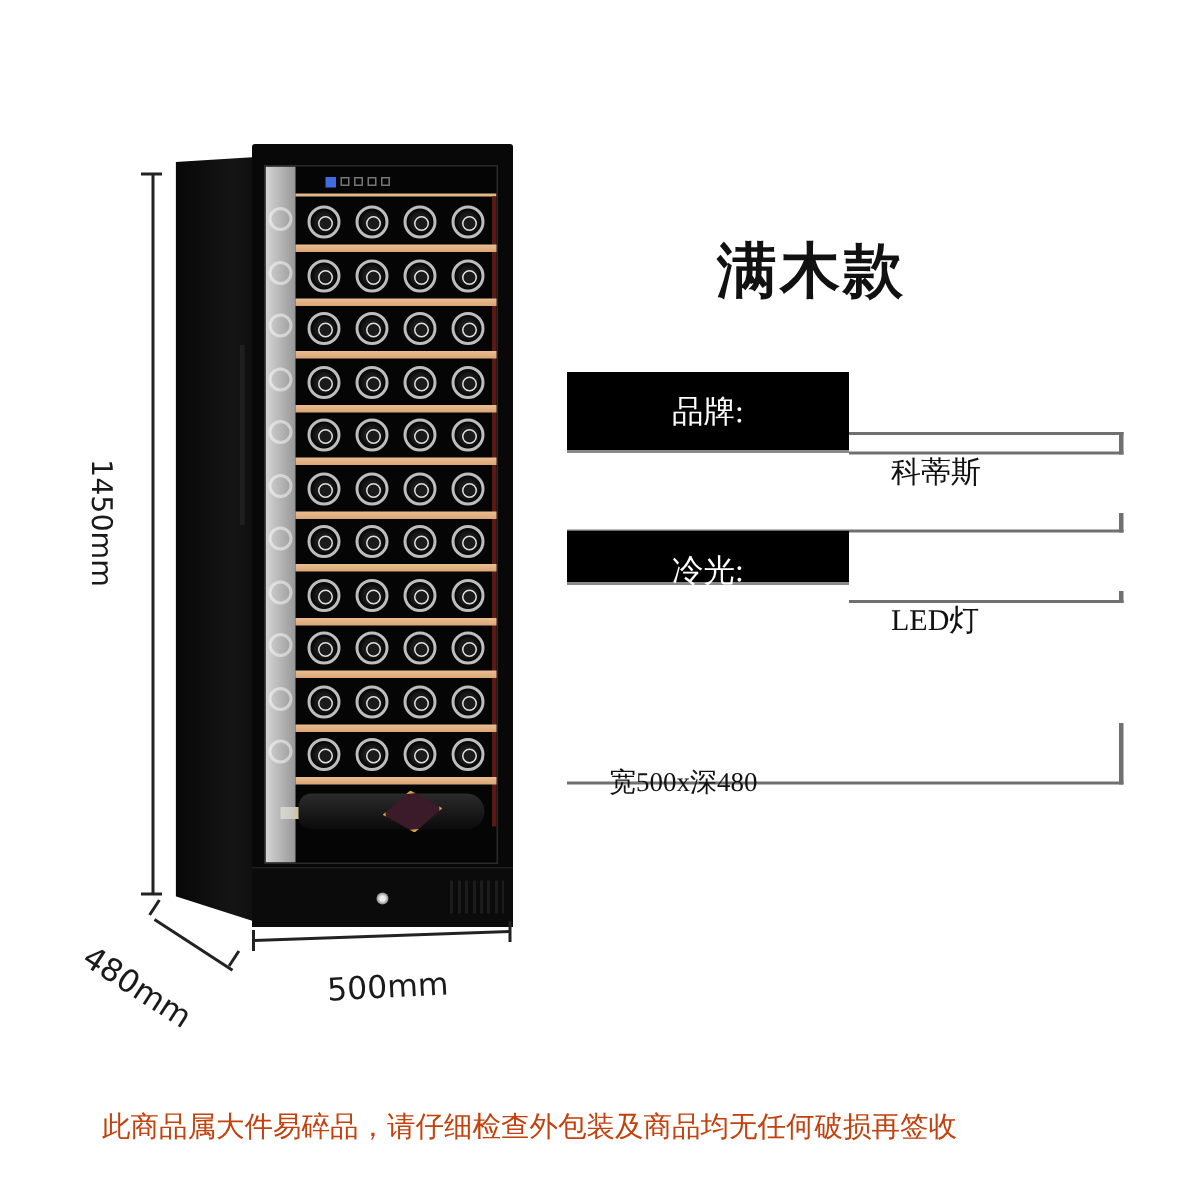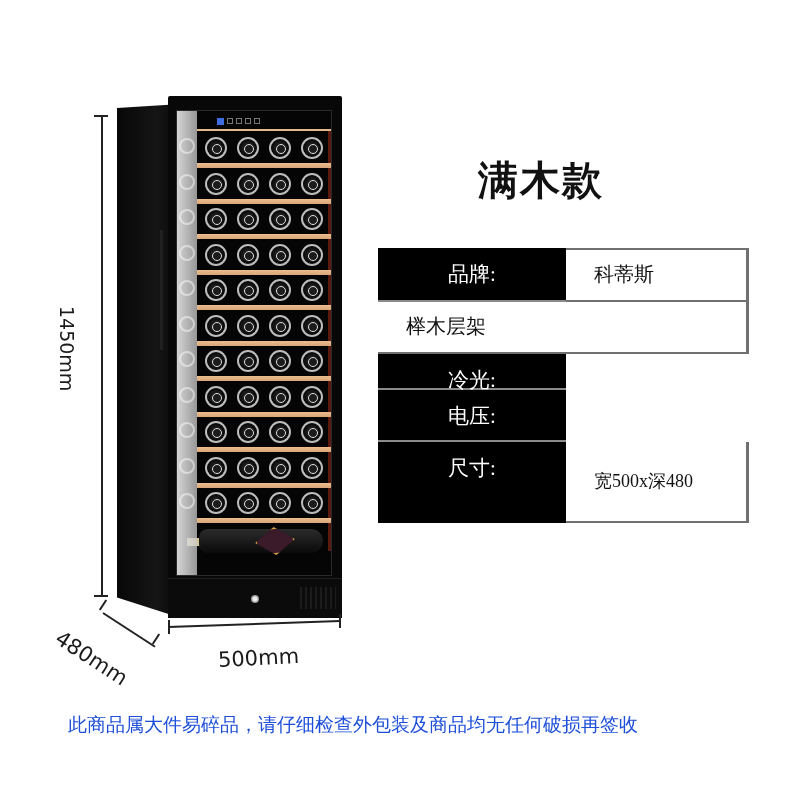--- a/index.html
+++ b/index.html
@@ -44,28 +44,28 @@
   .dim-h { position: absolute; left: 218px; top: 646px; font-size: 21px; color: #1a1a1a; transform: rotate(-3deg); white-space: nowrap; }
   .dim-d { position: absolute; left: 64px; top: 626px; font-size: 21px; color: #1a1a1a; transform: rotate(33deg); transform-origin: left top; white-space: nowrap; }
 
   
   .title { position: absolute; left: 478px; top: 153px; font-size: 40px; font-weight: bold; color: #111; letter-spacing: 2px; text-align: center; }
 
   
   .spec { position: absolute; left: 378px; top: 248px; width: 371px; border-collapse: collapse; }
   .spec-row { display: flex; width: 371px; font-family: Liberation Serif, serif; }
   .spec-key { width: 188px; background: #000; color: #fff; font-size: 21px; display: flex; justify-content: center; padding-top: 12px; border-bottom: 2px solid #8a8a8a; }
-  .spec-val { flex: 1; background: #fff; color: #111; font-size: 20px; padding-left: 28px; padding-top: 11px; border-right: 3px solid #707070; border-bottom: 2px solid #707070; }
+  .spec-val { flex: 1; background: #fff; color: #111; font-size: 20px; padding-left: 28px; padding-top: 11px; border-right: 3px solid #707070; border-bottom: 2px solid #707070; margin-top: 40px; }
   .spec-row:first-child .spec-val { border-top: 2px solid #707070; }
   .spec-row:last-child .spec-key { border-bottom: none; }
   .spec-val .sub { display: block; font-size: 16px; margin-left: -22px; margin-top: 4px; }
   .spec-val.small { font-size: 18px; line-height: 22px; padding-top: 28px; }
 
   
-  .footer { position: absolute; left: 68px; top: 712px; font-size: 19px; color: #1d4ed8; white-space: nowrap; }
+  .footer { position: absolute; left: 68px; top: 738px; font-size: 19px; color: #c2410c; white-space: nowrap; }
 </style>
 </head>
 <body>
 
 <div class="fridge">
   <div class="cab-side"></div>
   <div class="cab-front"></div>
   <div class="handle"></div>
   <div class="glass">
     <div class="display">
@@ -198,25 +198,24 @@
 <div class="spec">
   <div class="spec-row" style="height:54px">
     <div class="spec-key">品牌:</div>
     <div class="spec-val">科蒂斯</div>
   </div>
   <div class="spec-row" style="height:52px">
     <div class="spec-val">榉木层架</div>
   </div>
   <div class="spec-row" style="height:36px">
     <div class="spec-key">冷光:</div>
+    <div class="spec-val" style="padding-top:6px">LED灯</div>
   </div>
   <div class="spec-row" style="height:52px">
-    <div class="spec-key">电压:</div>
   </div>
   <div class="spec-row" style="height:81px">
-    <div class="spec-key">尺寸:</div>
     <div class="spec-val small">
       <div>宽500x深480</div>
     </div>
   </div>
 </div>
 
 <div class="footer">此商品属大件易碎品，请仔细检查外包装及商品均无任何破损再签收</div>
 
 </body></html>

